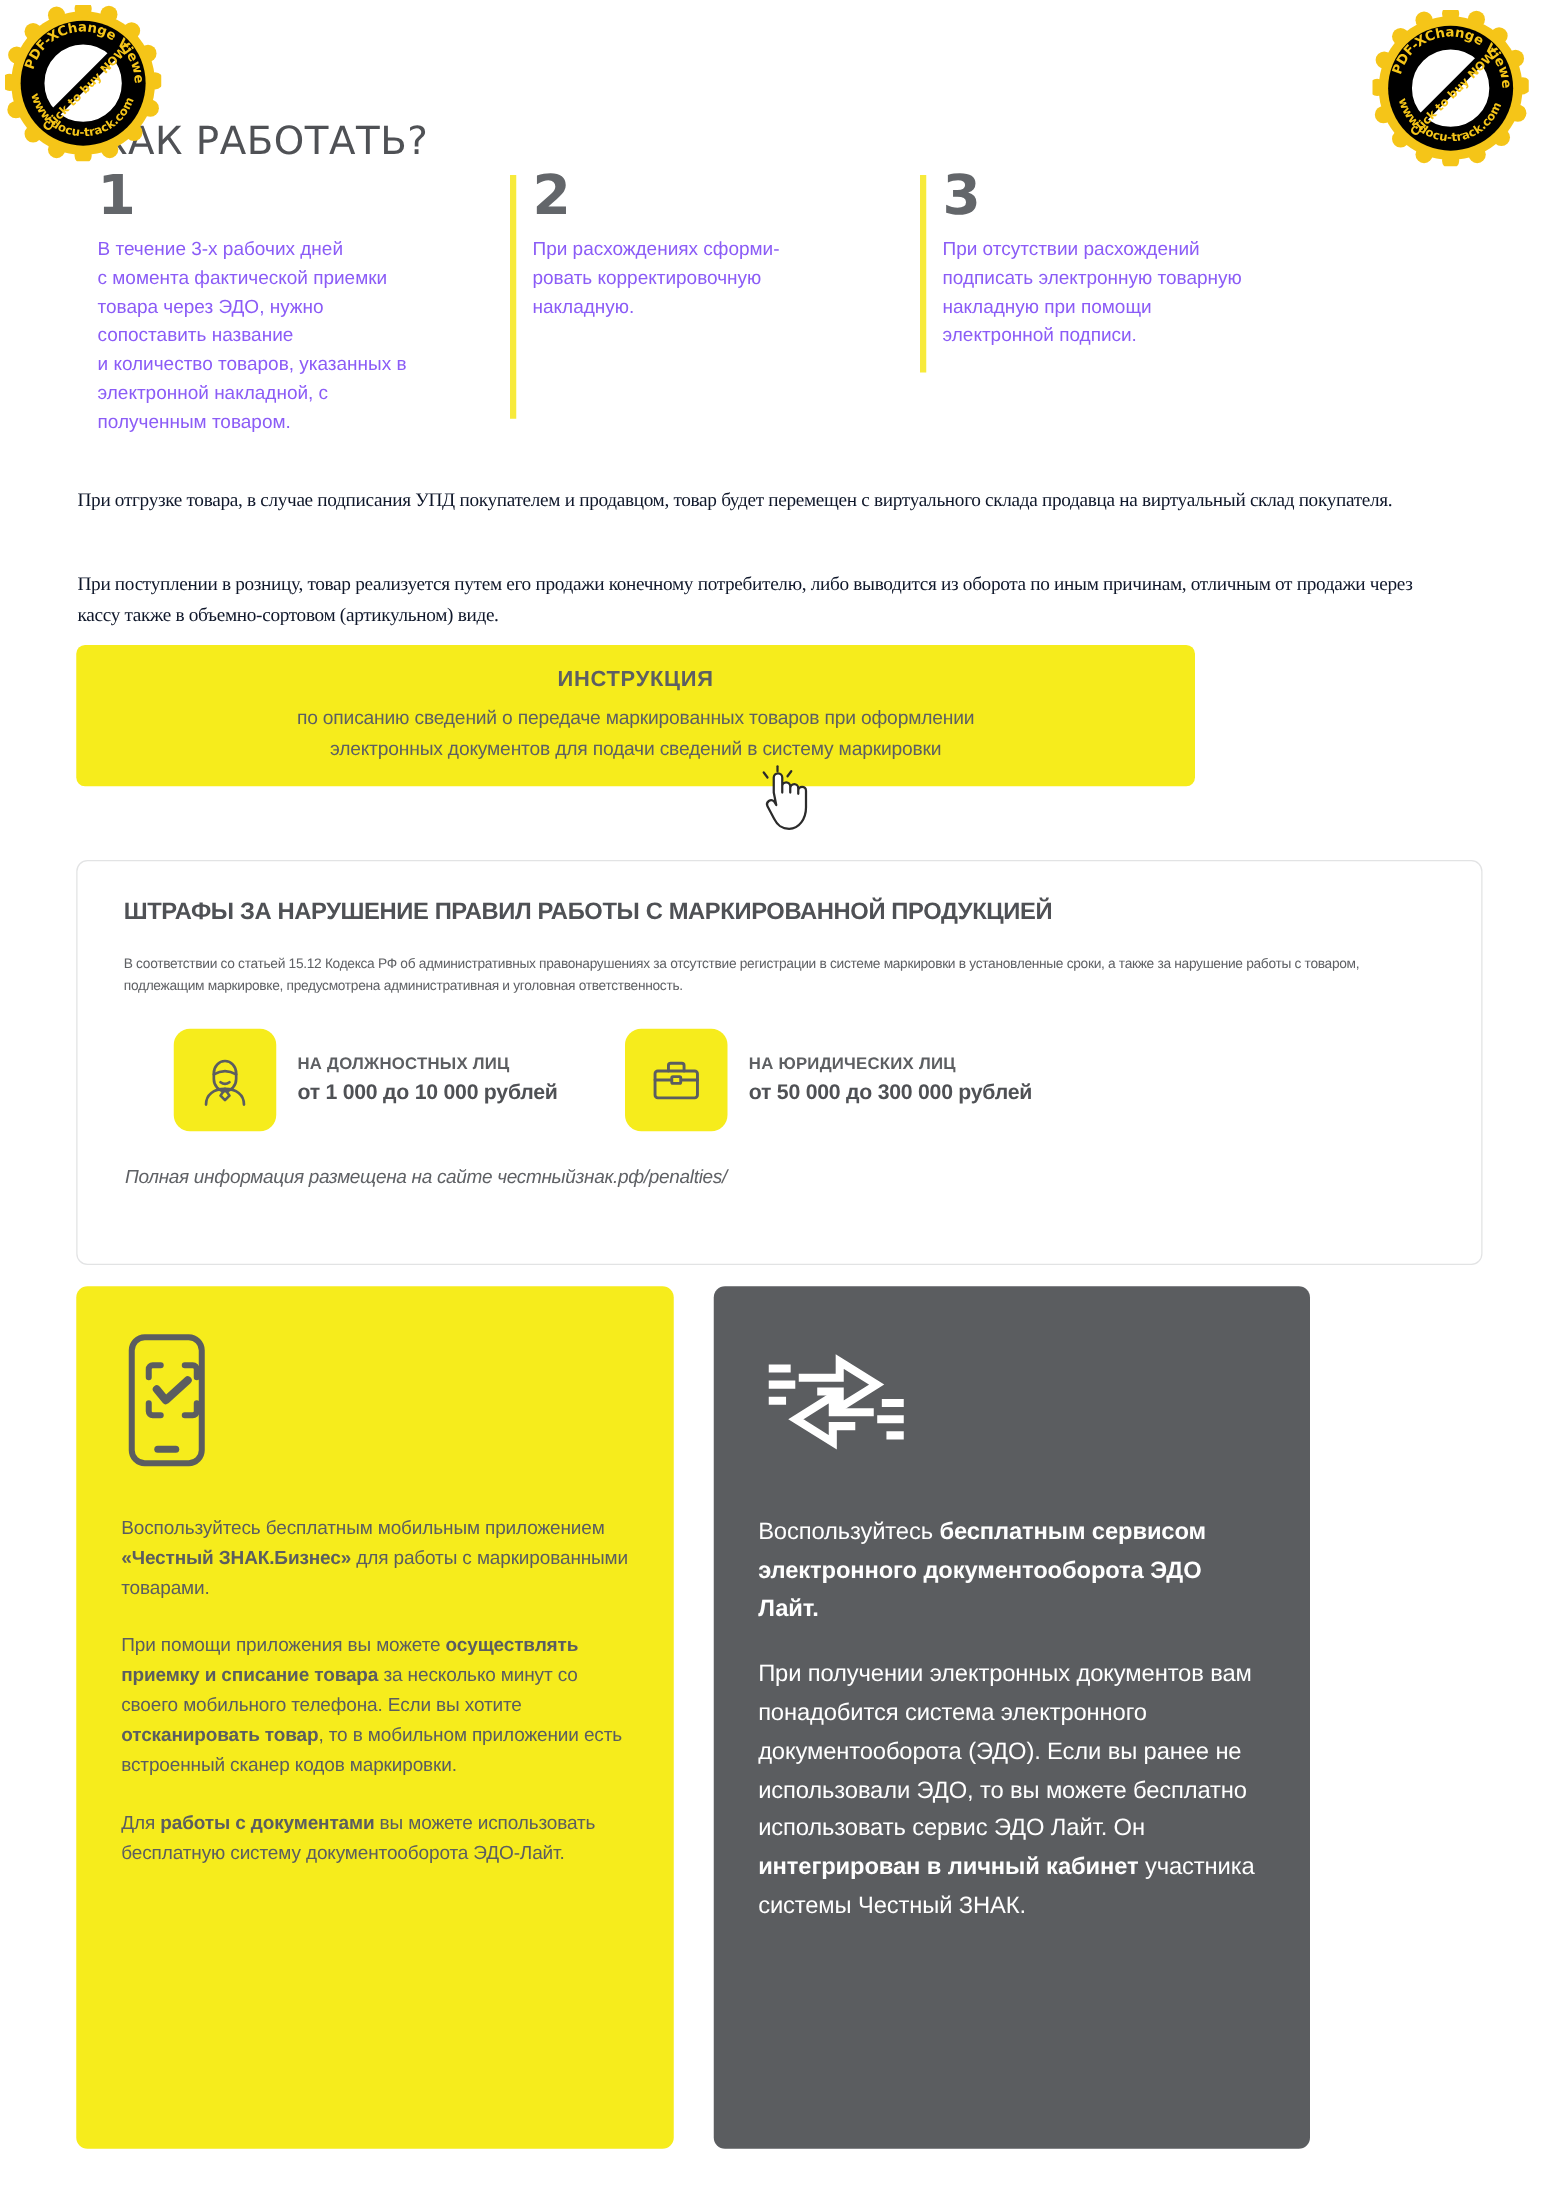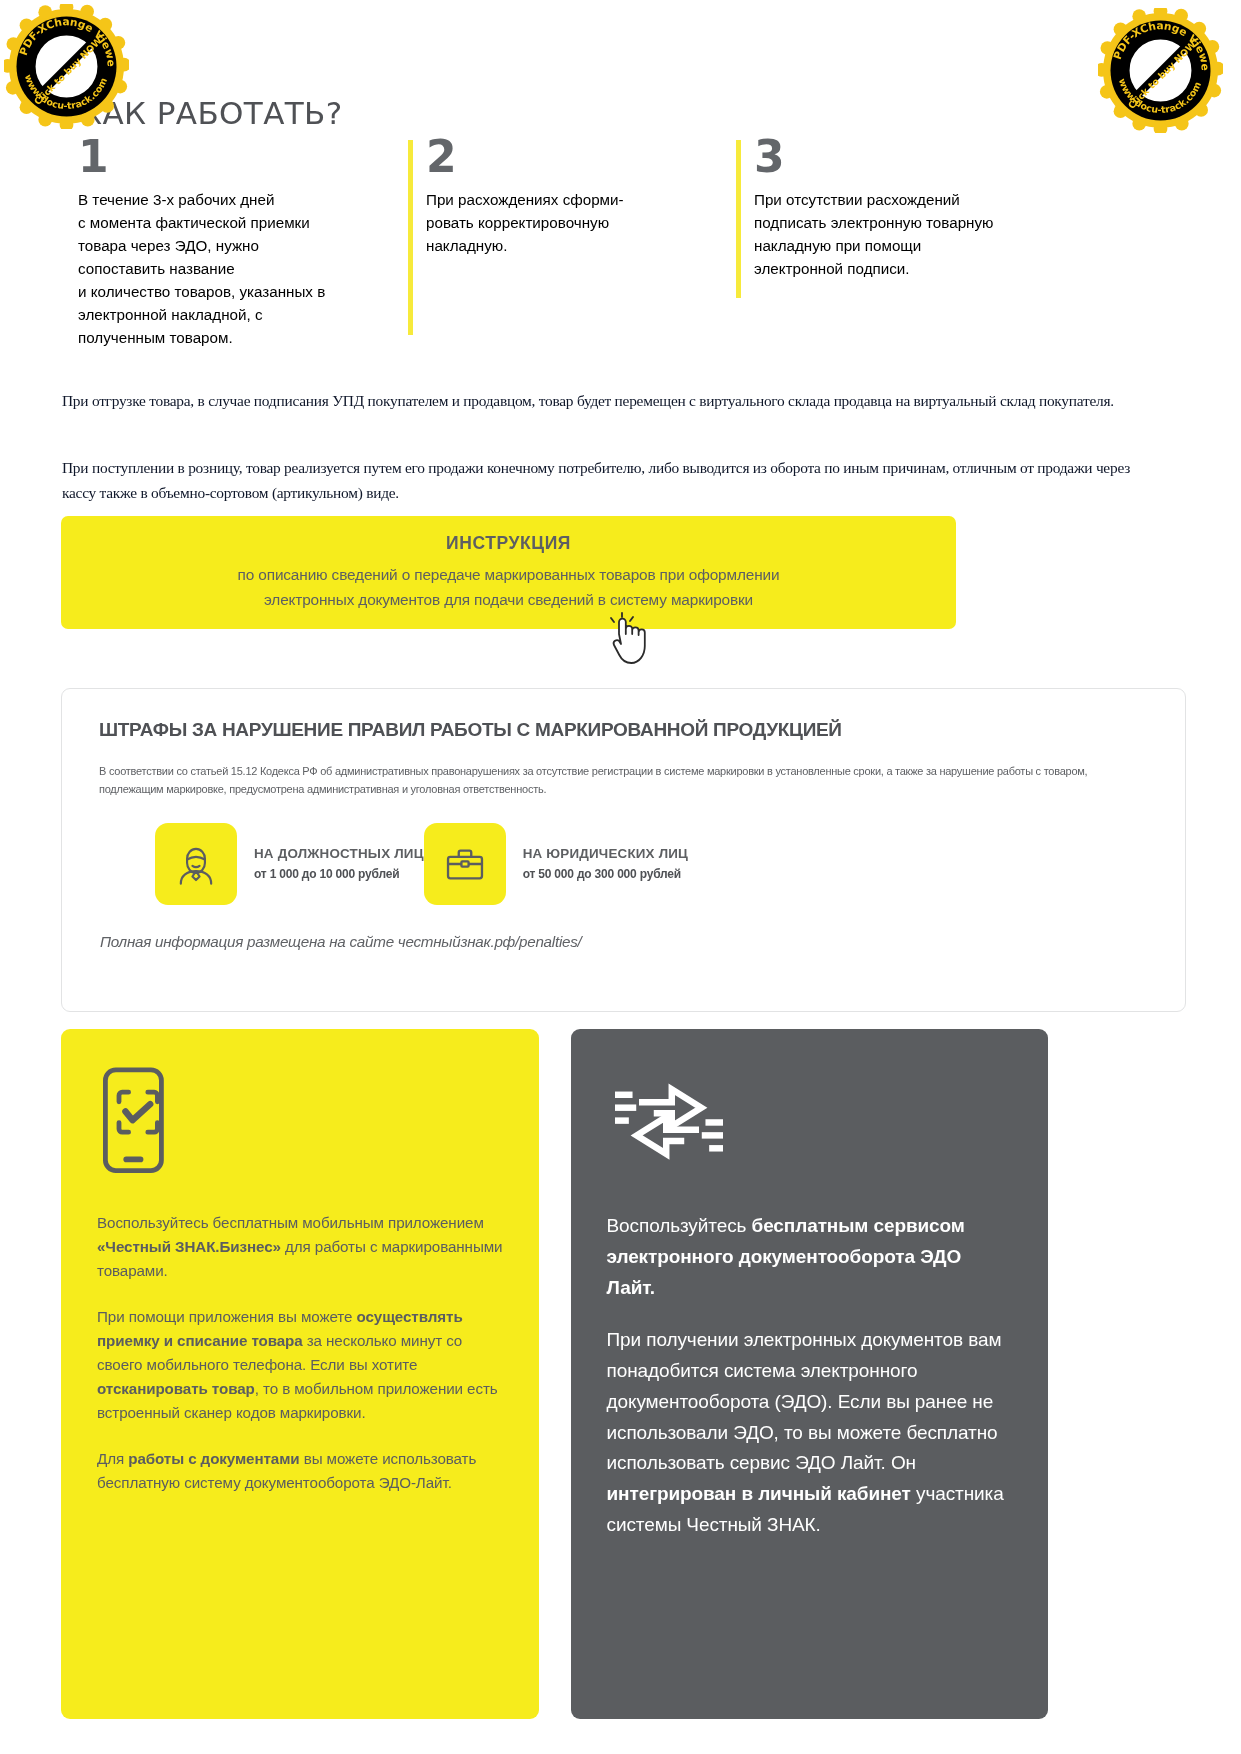--- a/index.html
+++ b/index.html
@@ -74,21 +74,21 @@
     font-size: 44px;
     font-weight: 700;
     color: #63666a;
     line-height: 0.95;
     font-family: "DejaVu Sans", sans-serif;
     margin-bottom: 10px;
   }
   .step-text {
     font-size: 15.2px;
     line-height: 1.52;
-    color: #000000;
+    color: #8b5cf6;
     white-space: pre-line;
   }
 
   
   .body-para {
     position: absolute;
     left: 62px;
     width: 1090px;
     font-size: 15.4px;
     line-height: 1.62;
@@ -164,21 +164,22 @@
   .penalties-desc {
     font-size: 11px;
     line-height: 1.62;
     color: #5f6165;
     margin: 0 0 24px 5px;
     letter-spacing: -0.25px;
     white-space: pre-line;
   }
   .penalty-row {
     display: flex;
-    margin-left: 19px;
+    gap: 54px;
+    margin-left: 3px;
     margin-top: 16px;
     padding-left: 42px;
   }
   .penalty-item {
     display: flex;
     align-items: center;
     gap: 17px;
   }
   .penalty-icon {
     width: 82px;
@@ -191,21 +192,21 @@
     flex: none;
   }
   .penalty-label {
     font-size: 13.4px;
     font-weight: 700;
     letter-spacing: 0.2px;
     color: #5d5f62;
     margin-bottom: 6px;
   }
   .penalty-amount {
-    font-size: 12px;
+    font-size: 17px;
     font-weight: 700;
     color: #4f5155;
     letter-spacing: -0.2px;
   }
   .penalties-footer {
     font-size: 15.2px;
     color: #5f6165;
     margin: 28px 0 0 6px;
     letter-spacing: -0.25px;
     font-style: italic;

